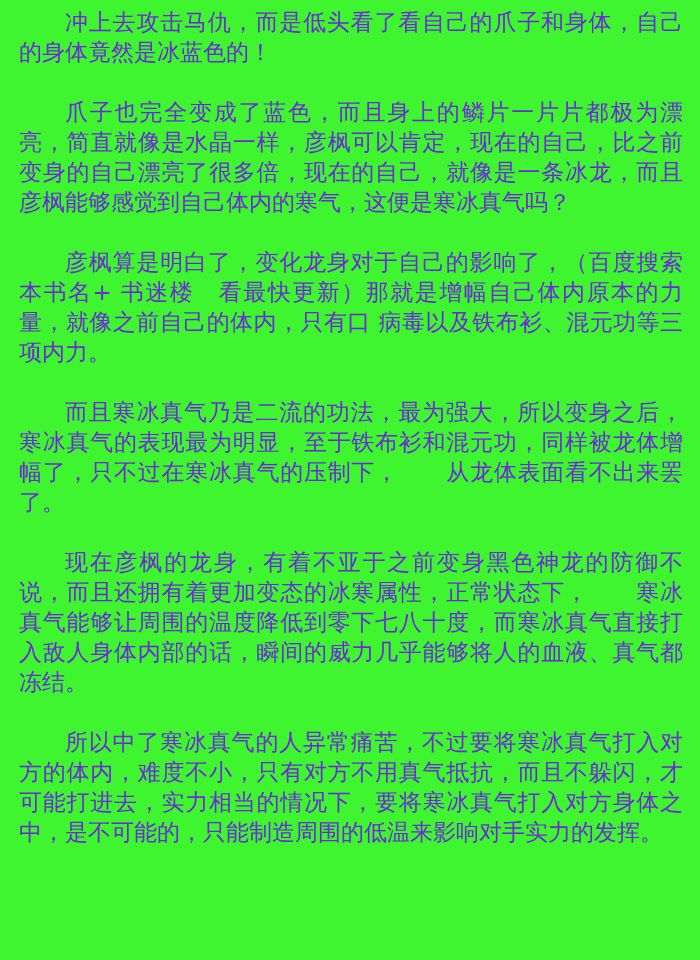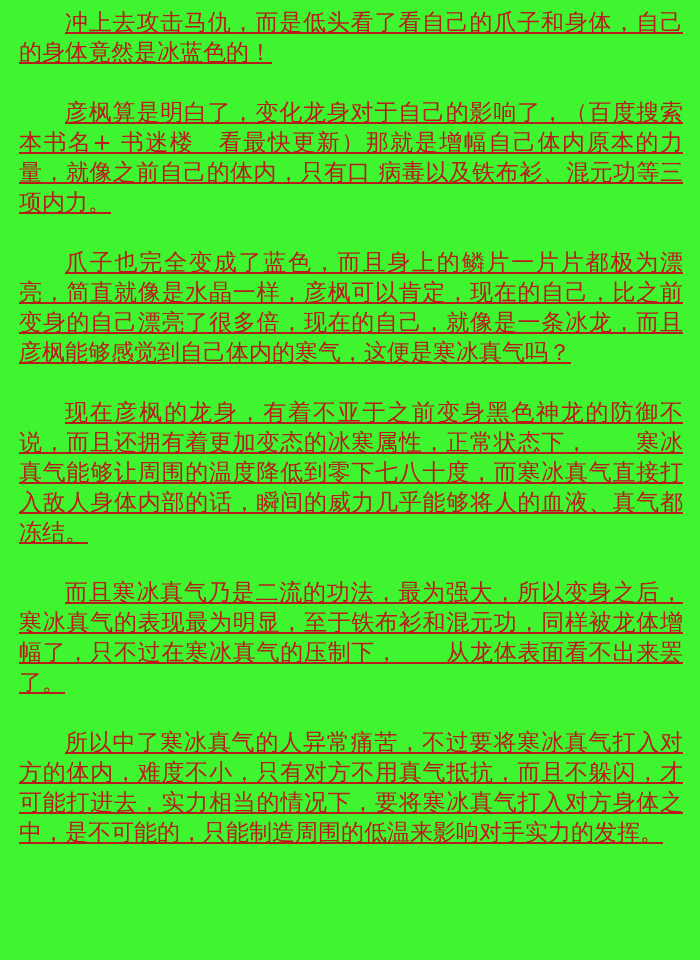--- a/index.html
+++ b/index.html
@@ -21,20 +21,20 @@
     line-height: 30px;
     text-indent: 2em;
     text-align: justify;
     letter-spacing: 0;
     font-weight: 500;
   }
 </style>
 </head>
 <body>
 
-<div class="page" style="background-color: rgb(63, 245, 47); color: #b91c1c; text-decoration: underline;">
+<div class="page" style="background-color: rgb(63, 245, 47); color: #6d28d9;">
   <p class="para">冲上去攻击马仇，而是低头看了看自己的爪子和身体，自己的身体竟然是冰蓝色的！</p>
+  <p class="para">爪子也完全变成了蓝色，而且身上的鳞片一片片都极为漂亮，简直就像是水晶一样，彦枫可以肯定，现在的自己，比之前变身的自己漂亮了很多倍，现在的自己，就像是一条冰龙，而且彦枫能够感觉到自己体内的寒气，这便是寒冰真气吗？</p>
   <p class="para">彦枫算是明白了，变化龙身对于自己的影响了，（百度搜索本书名+ 书迷楼　看最快更新）那就是增幅自己体内原本的力量，就像之前自己的体内，只有口 病毒以及铁布衫、混元功等三项内力。</p>
-  <p class="para">爪子也完全变成了蓝色，而且身上的鳞片一片片都极为漂亮，简直就像是水晶一样，彦枫可以肯定，现在的自己，比之前变身的自己漂亮了很多倍，现在的自己，就像是一条冰龙，而且彦枫能够感觉到自己体内的寒气，这便是寒冰真气吗？</p>
+  <p class="para">而且寒冰真气乃是二流的功法，最为强大，所以变身之后，寒冰真气的表现最为明显，至于铁布衫和混元功，同样被龙体增幅了，只不过在寒冰真气的压制下，　　从龙体表面看不出来罢了。</p>
   <p class="para">现在彦枫的龙身，有着不亚于之前变身黑色神龙的防御不说，而且还拥有着更加变态的冰寒属性，正常状态下，　　寒冰真气能够让周围的温度降低到零下七八十度，而寒冰真气直接打入敌人身体内部的话，瞬间的威力几乎能够将人的血液、真气都冻结。</p>
-  <p class="para">而且寒冰真气乃是二流的功法，最为强大，所以变身之后，寒冰真气的表现最为明显，至于铁布衫和混元功，同样被龙体增幅了，只不过在寒冰真气的压制下，　　从龙体表面看不出来罢了。</p>
   <p class="para">所以中了寒冰真气的人异常痛苦，不过要将寒冰真气打入对方的体内，难度不小，只有对方不用真气抵抗，而且不躲闪，才可能打进去，实力相当的情况下，要将寒冰真气打入对方身体之中，是不可能的，只能制造周围的低温来影响对手实力的发挥。</p>
 </div>
 
 </body></html>

